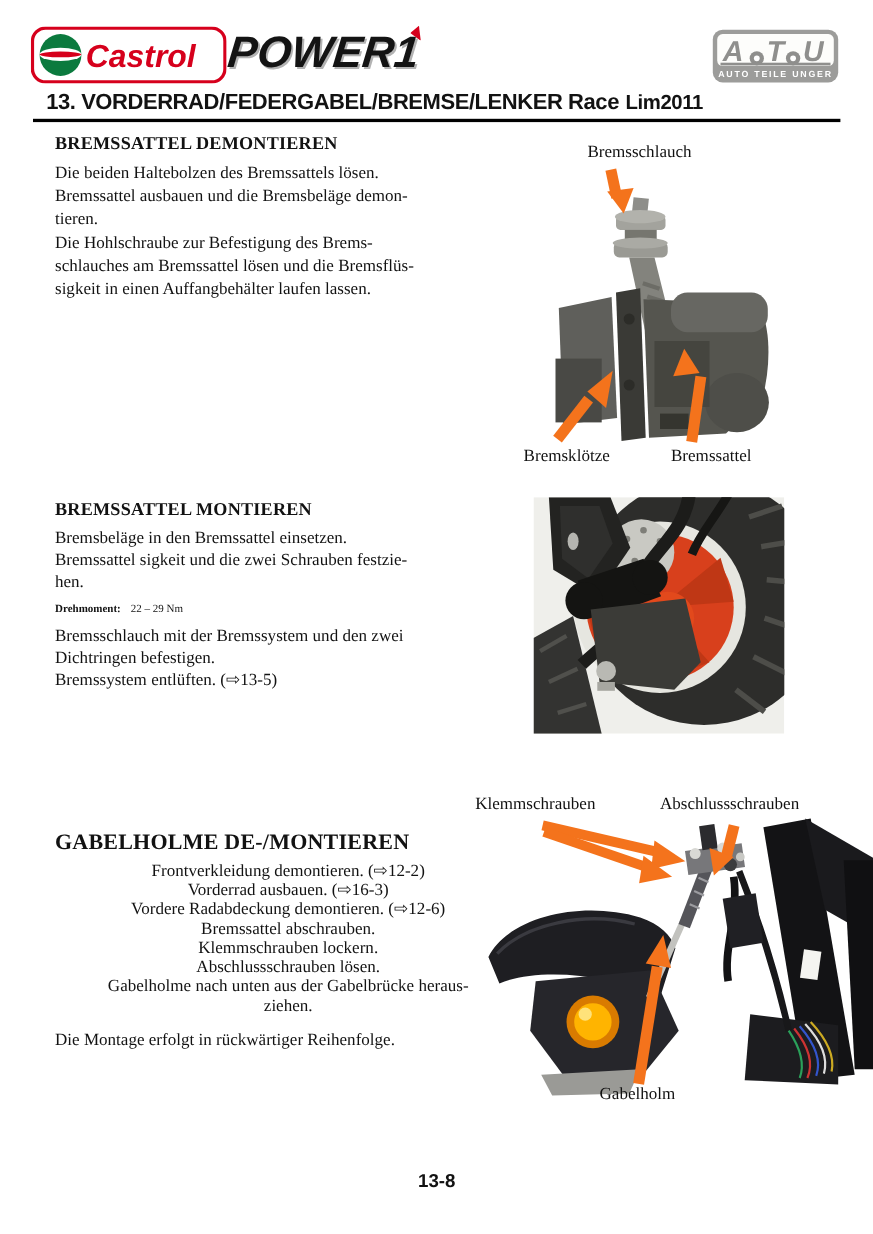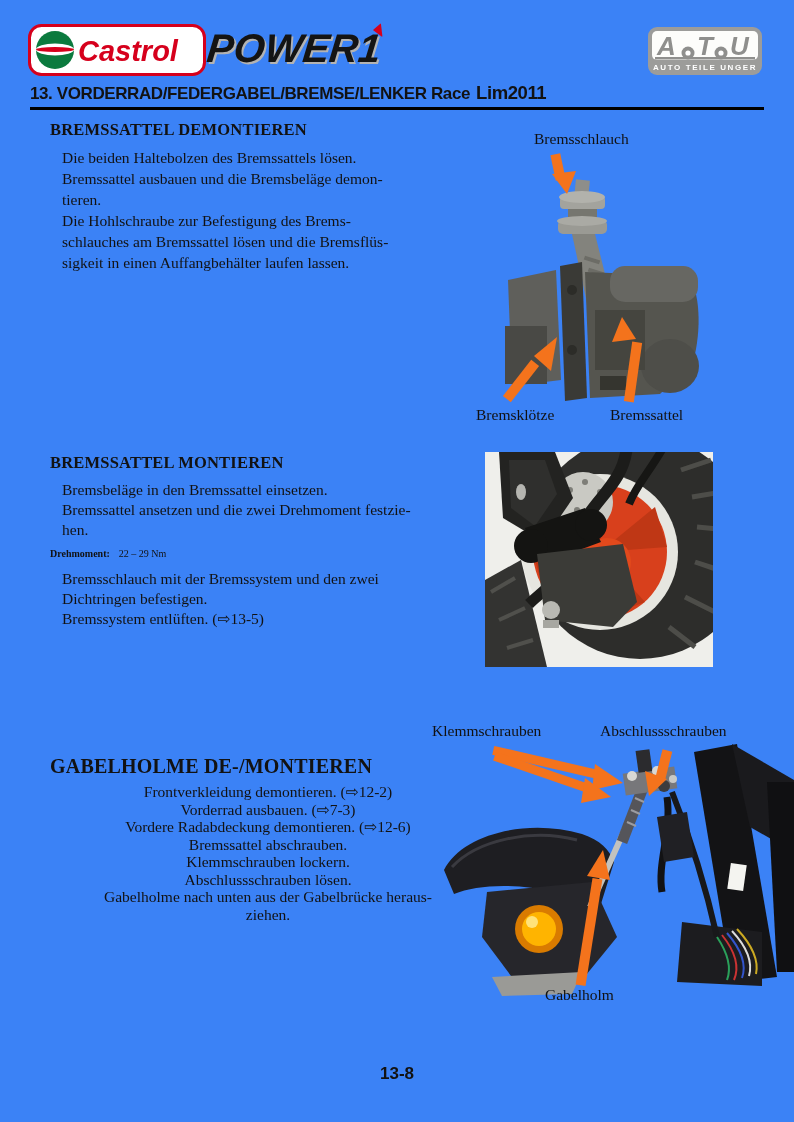--- a/index.html
+++ b/index.html
@@ -1,18 +1,18 @@
 <!DOCTYPE html>
 <html><head>
 <meta charset="utf-8">
 <style>
   html,body { margin:0; padding:0; background:#888; }
   #page {
     position:relative; width:794px; height:1122px; margin:0 auto;
-    background:#3b82f6; overflow:hidden;
+    background:#ffffff; overflow:hidden;
     font-family:"Liberation Serif", serif; color:#121212;
   }
   
   #castrol-logo { position:absolute; left:28px; top:24px; }
   #power1-logo {
     position:absolute; left:207px; top:26px; height:50px;
     font-family:"Liberation Sans", sans-serif;
     font-style:italic; font-weight:900; font-size:40px; letter-spacing:0px;
     color:#141414; transform:skewX(-6deg);
     text-shadow:2px 2px 0 #b3b3b3;
@@ -24,26 +24,26 @@
     clip-path:polygon(55% 0, 100% 100%, 0 65%);
     transform:skewX(6deg) rotate(14deg);
   }
   #atu-logo { position:absolute; left:647px; top:26px; }
   #chapter-title {
     position:absolute; left:30px; top:82px; width:734px;
     border-bottom:3px solid #000; padding-bottom:3px;
     font-family:"Liberation Sans", sans-serif; font-weight:700;
     white-space:nowrap; letter-spacing:-0.4px;
   }
-  #chapter-title .main { font-size:17px; }
+  #chapter-title .main { font-size:20px;margin-left:12px; }
   #chapter-title .suffix { font-size:18.5px; margin-left:6px;margin-top:23px; }
   
   .sec { position:absolute; }
   .sec-heading { font-weight:bold; font-size:16.5px; margin-bottom:7px; letter-spacing:0.2px; }
-  .body-lines { font-size:15.5px; line-height:21px;margin-left:12px; }
+  .body-lines { font-size:15.5px; line-height:21px; }
   #sec1 { left:50px; top:120px; width:414px; }
   #sec2 { left:50px; top:453px; width:414px; }
   #sec2 .body-lines { line-height:20px; }
   #sec3 { left:50px; top:755px; width:424px; }
   #sec3 .sec-heading { font-size:20px; margin-bottom:5px; }
   #sec3 .body-lines { line-height:17.5px;text-align:center; }
   .torque-line { font-size:10px; line-height:20px; margin:4px 0 5px 0; }
   .torque-line .lbl { font-weight:bold; }
   .torque-line .val { margin-left:9px; }
   .note { font-size:15.5px; margin-top:14px; }
@@ -150,21 +150,21 @@
     </svg>
     <div class="fig-label" style="left:74px; top:0px;">Bremsschlauch</div>
     <div class="fig-label" style="left:16px; top:276px;">Bremsklötze</div>
     <div class="fig-label" style="left:150px; top:276px;">Bremssattel</div>
   </div>
 
   <div id="sec2" class="sec">
     <div class="sec-heading">BREMSSATTEL MONTIEREN</div>
     <div class="body-lines">
         <div>Bremsbeläge in den Bremssattel einsetzen.</div>
-        <div>Bremssattel ansetzen und die zwei Drehmoment festzie-</div>
+        <div>Bremssattel sigkeit und die zwei Schrauben festzie-</div>
         <div>hen.</div>
       </div>
     <div class="torque-line">
       <span class="lbl">Drehmoment:</span><span class="val">22 – 29 Nm</span>
     </div>
     <div class="body-lines">
         <div>Bremsschlauch mit der Bremssystem und den zwei</div>
         <div>Dichtringen befestigen.</div>
         <div>Bremssystem entlüften. (⇨13-5)</div>
       </div>
@@ -224,28 +224,29 @@
       <polygon points="52,102 138,92 152,150 128,175 60,168" fill="#3b3b37"></polygon>
       <circle cx="66" cy="158" r="9" fill="#b9b9b3"></circle>
       <rect x="58" y="168" width="16" height="8" fill="#a7a7a1"></rect>
     </svg>
   </div>
 
   <div id="sec3" class="sec">
     <div class="sec-heading">GABELHOLME DE-/MONTIEREN</div>
     <div class="body-lines">
         <div>Frontverkleidung demontieren. (⇨12-2)</div>
-        <div>Vorderrad ausbauen. (⇨7-3)</div>
+        <div>Vorderrad ausbauen. (⇨16-3)</div>
         <div>Vordere Radabdeckung demontieren. (⇨12-6)</div>
         <div>Bremssattel abschrauben.</div>
         <div>Klemmschrauben lockern.</div>
         <div>Abschlussschrauben lösen.</div>
         <div>Gabelholme nach unten aus der Gabelbrücke heraus-</div>
         <div>ziehen.</div>
       </div>
+    <div class="note">Die Montage erfolgt in rückwärtiger Reihenfolge.</div>
   </div>
 
   <div id="fig3" class="fig">
     <svg width="362" height="288" viewBox="0 0 362 288">
 
       <polygon points="262,30 305,22 345,255 300,260" fill="#131315"></polygon>
       <polygon points="300,22 362,58 362,130 318,105" fill="#1a1a1d"></polygon>
       <polygon points="335,60 362,60 362,250 345,250" fill="#101012"></polygon>
       <polygon points="250,200 330,210 330,264 245,260" fill="#1c1c1f"></polygon>
 

